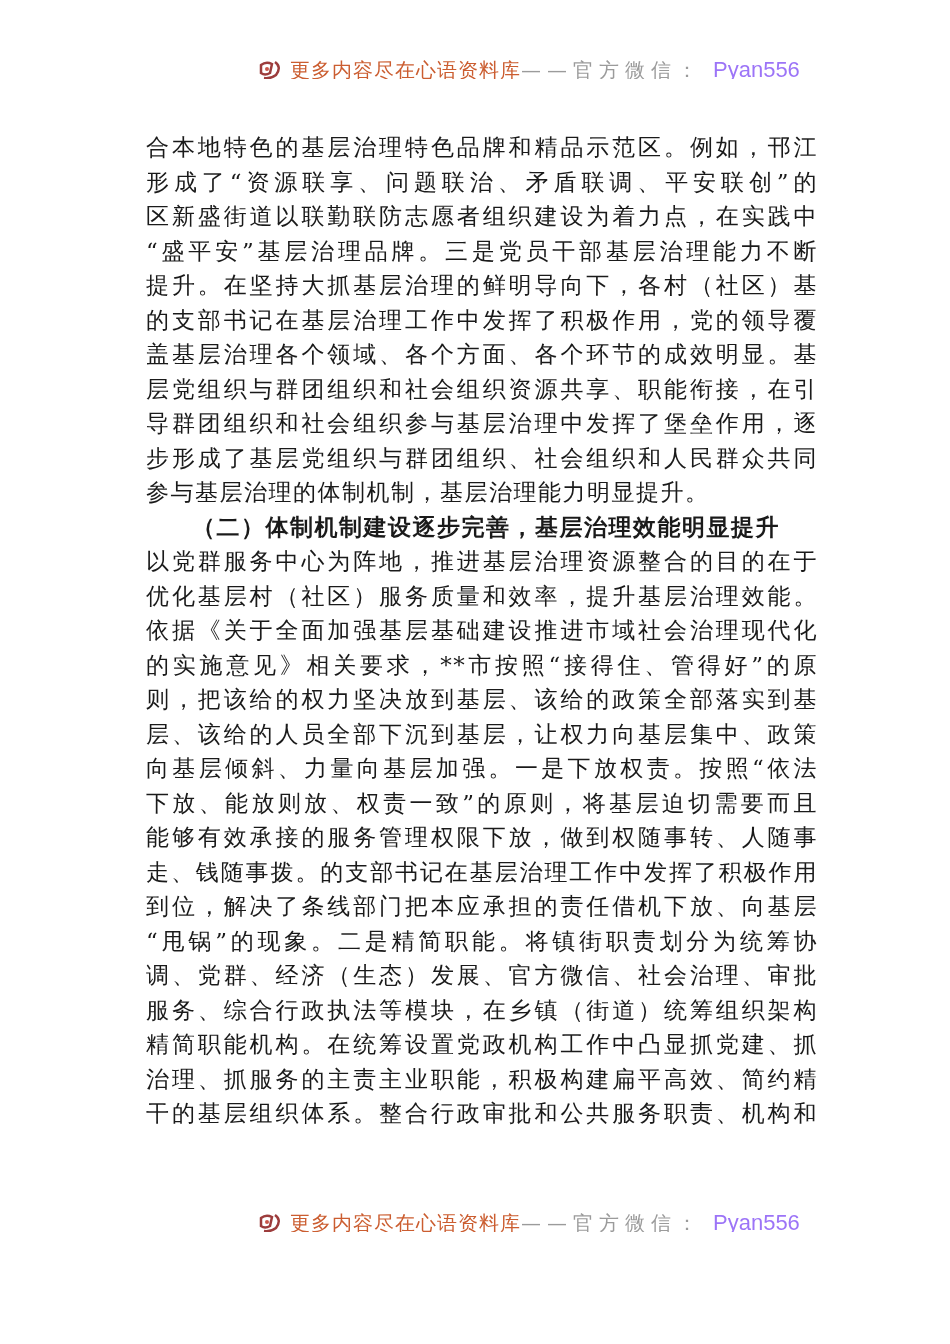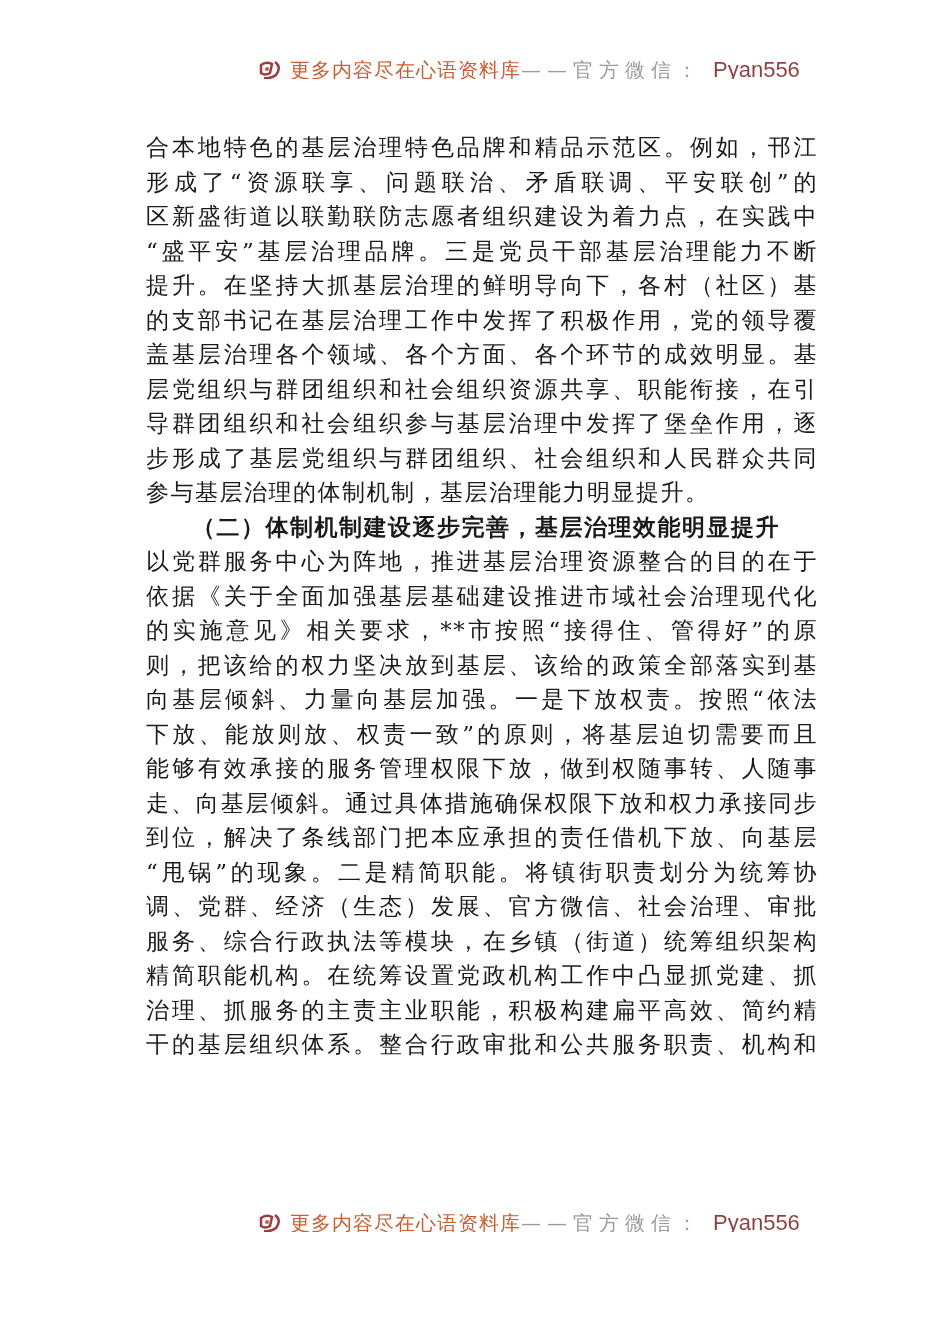--- a/index.html
+++ b/index.html
@@ -30,21 +30,21 @@
     .watermark.top { top: 56px; clip-path: inset(3px 0 5px 0); }
     .watermark.bottom { top: 1209px; clip-path: inset(3px 0 5px 0); }
     .wm-logo {
       width: 26px;
       height: 22px;
       margin-right: 6px;
       display: inline-block;
     }
     .wm-red { color: #c2410c; letter-spacing: 1px; }
     .wm-gray { color: #8a8a8a; letter-spacing: 6px; }
-    .wm-id { color: #7f1d1d; font-family: "Liberation Sans", sans-serif; font-size: 22px; margin-left: 10px; }
+    .wm-id { color: #8b5cf6; font-family: "Liberation Sans", sans-serif; font-size: 22px; margin-left: 10px; }
 
     .content {
       position: absolute;
       left: 146px;
       top: 130px;
       width: 672px;
     }
     .line {
       height: 34.5px;
       line-height: 34.5px;
@@ -89,27 +89,29 @@
     <div class="line">层党组织与群团组织和社会组织资源共享、职能衔接，在引</div>
     <div class="line">导群团组织和社会组织参与基层治理中发挥了堡垒作用，逐</div>
     <div class="line">步形成了基层党组织与群团组织、社会组织和人民群众共同</div>
     <div class="line last">参与基层治理的体制机制，基层治理能力明显提升。</div>
   </div>
 
   <div class="line heading last">（二）体制机制建设逐步完善，基层治理效能明显提升</div>
 
   <div class="paragraph">
     <div class="line">以党群服务中心为阵地，推进基层治理资源整合的目的在于</div>
+    <div class="line">优化基层村（社区）服务质量和效率，提升基层治理效能。</div>
     <div class="line">依据《关于全面加强基层基础建设推进市域社会治理现代化</div>
     <div class="line">的实施意见》相关要求，**市按照“接得住、管得好”的原</div>
     <div class="line">则，把该给的权力坚决放到基层、该给的政策全部落实到基</div>
+    <div class="line">层、该给的人员全部下沉到基层，让权力向基层集中、政策</div>
     <div class="line">向基层倾斜、力量向基层加强。一是下放权责。按照“依法</div>
     <div class="line">下放、能放则放、权责一致”的原则，将基层迫切需要而且</div>
     <div class="line">能够有效承接的服务管理权限下放，做到权随事转、人随事</div>
-    <div class="line">走、向基层倾斜。通过具体措施确保权限下放和权力承接同步</div>
+    <div class="line">走、钱随事拨。的支部书记在基层治理工作中发挥了积极作用</div>
     <div class="line">到位，解决了条线部门把本应承担的责任借机下放、向基层</div>
     <div class="line">“甩锅”的现象。二是精简职能。将镇街职责划分为统筹协</div>
     <div class="line">调、党群、经济（生态）发展、官方微信、社会治理、审批</div>
     <div class="line">服务、综合行政执法等模块，在乡镇（街道）统筹组织架构</div>
     <div class="line">精简职能机构。在统筹设置党政机构工作中凸显抓党建、抓</div>
     <div class="line">治理、抓服务的主责主业职能，积极构建扁平高效、简约精</div>
     <div class="line">干的基层组织体系。整合行政审批和公共服务职责、机构和</div>
   </div>
 </div>
 

